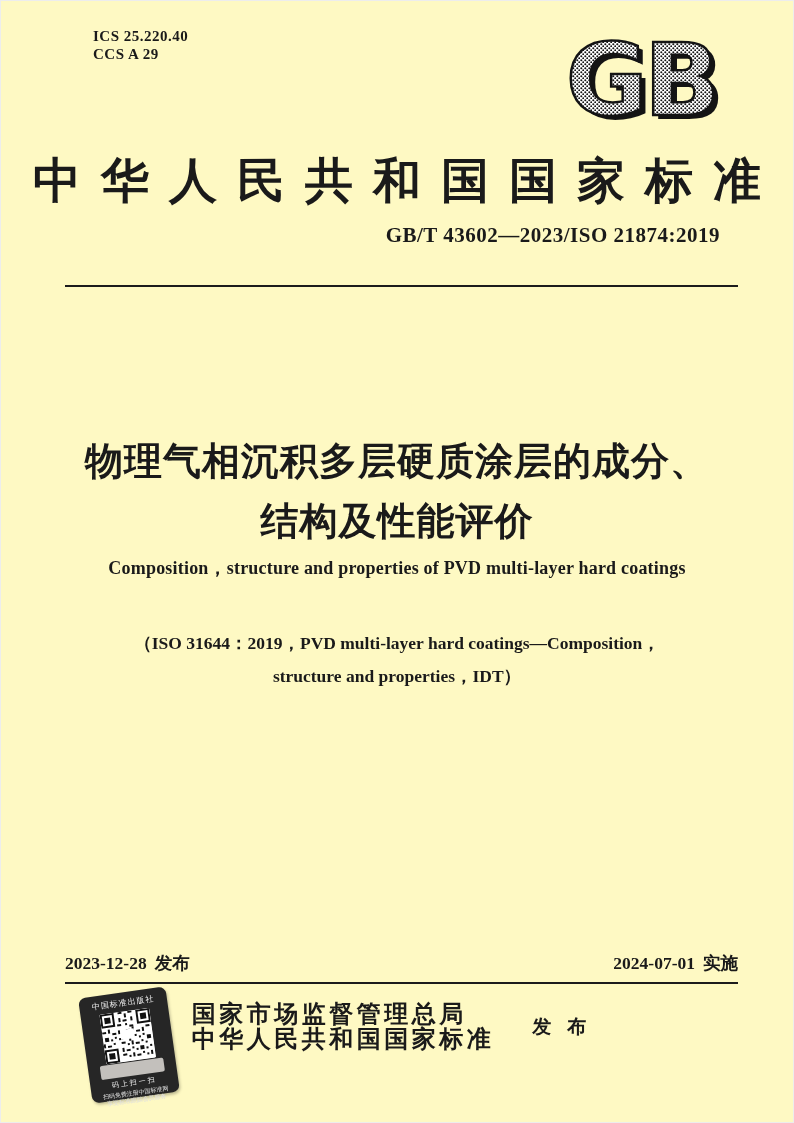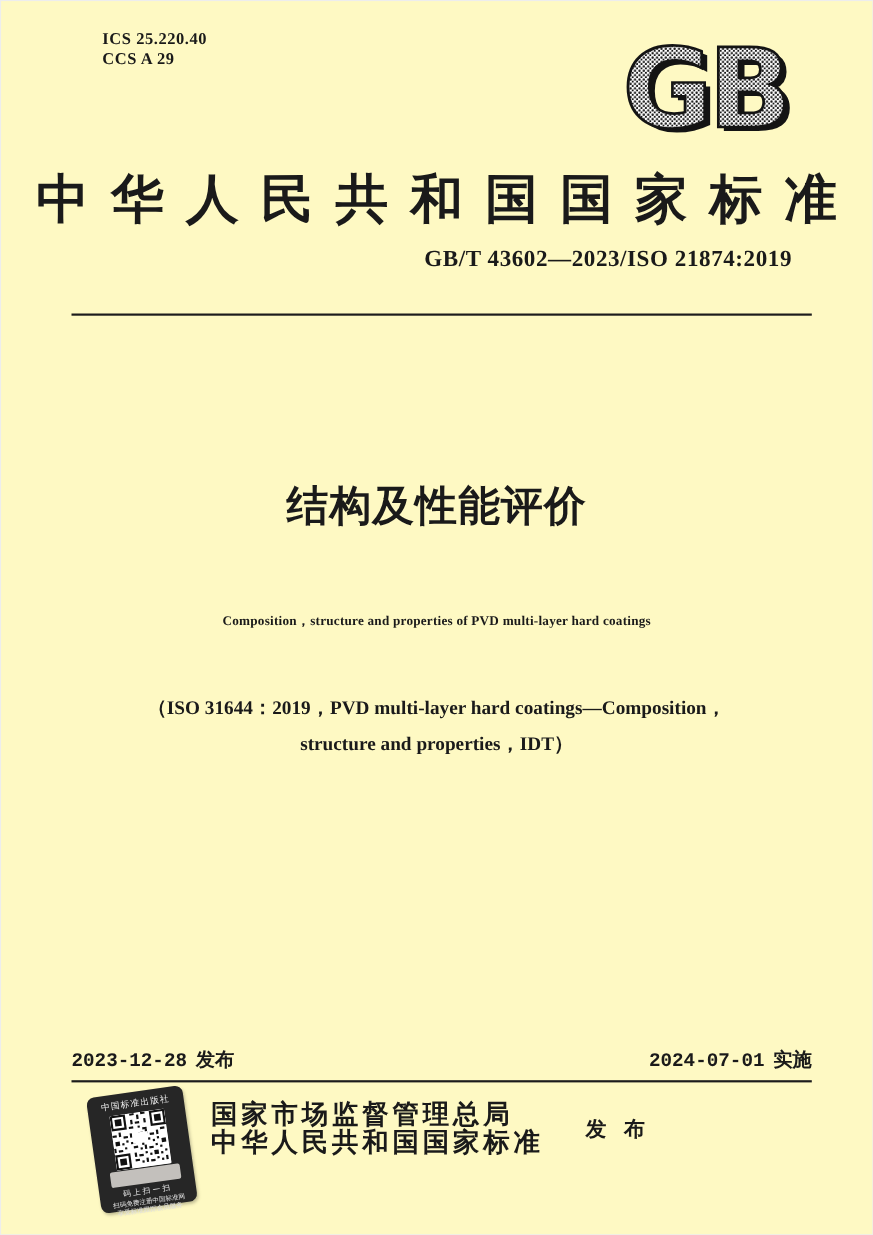--- a/index.html
+++ b/index.html
@@ -47,32 +47,32 @@
   .title-zh{
     position:absolute;left:0;right:0;top:430px;
     text-align:center;
     font-family:"Liberation Sans","DejaVu Sans",sans-serif;
     font-weight:700;font-size:38px;line-height:60px;
     letter-spacing:1px;
   }
   .title-en{
     position:absolute;left:0;right:0;top:555px;
     text-align:center;
-    font-weight:700;font-size:12px;letter-spacing:.2px;
+    font-weight:700;font-size:18px;letter-spacing:.2px;
   }
   .iso-ref{
     position:absolute;left:0;right:0;top:626px;
     text-align:center;
     font-weight:700;font-size:17.5px;line-height:33px;
   }
   
   .dates-row{
     position:absolute;left:64px;top:950px;width:673px;
     display:flex;justify-content:space-between;
-    font-family:Liberation Mono, monospace;
+    font-family:Liberation Serif, serif;
     font-weight:700;font-size:17.5px;
   }
   .date-item .gap{display:inline-block;width:8px;}
   
   .publisher{
     position:absolute;left:0;right:0;top:1001px;
     display:flex;justify-content:center;align-items:center;
   }
   .publisher-names{
     font-weight:700;font-size:24px;line-height:25px;
@@ -126,20 +126,21 @@
     </svg>
   </div>
 
   <div class="header-title">中华人民共和国国家标准</div>
 
   <div class="standard-number">GB/T 43602—2023/ISO 21874:2019</div>
 
   <div class="rule rule-top"></div>
 
   <div class="title-zh">
+    <div>物理气相沉积多层硬质涂层的成分、</div>
     <div>结构及性能评价</div>
   </div>
 
   <div class="title-en">Composition，structure and properties of PVD multi-layer hard coatings</div>
 
   <div class="iso-ref">
     <div>（ISO 31644：2019，PVD multi-layer hard coatings—Composition，</div>
     <div>structure and properties，IDT）</div>
   </div>
 

